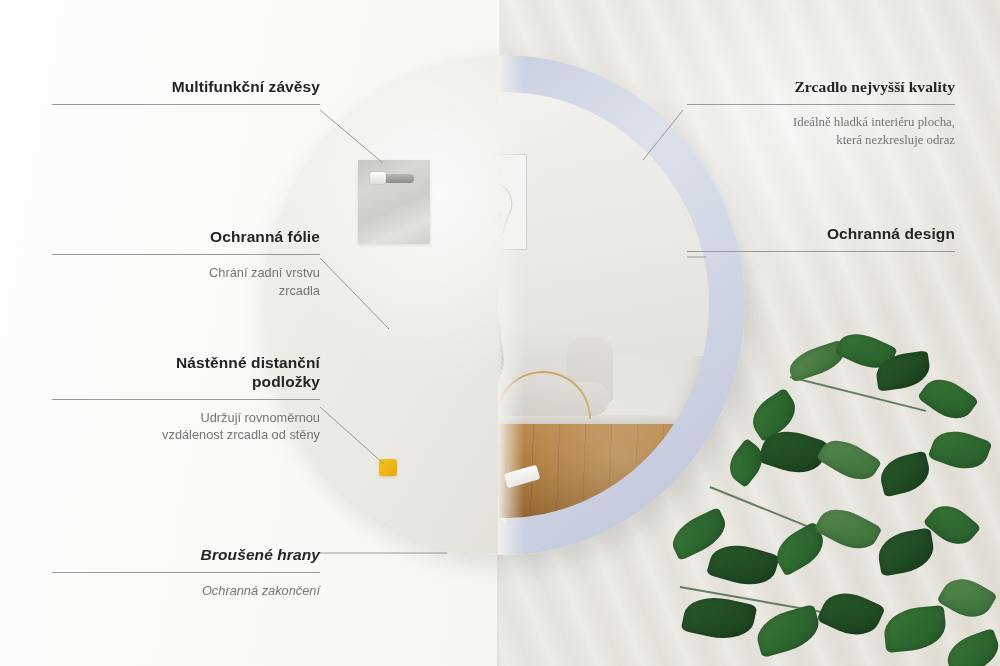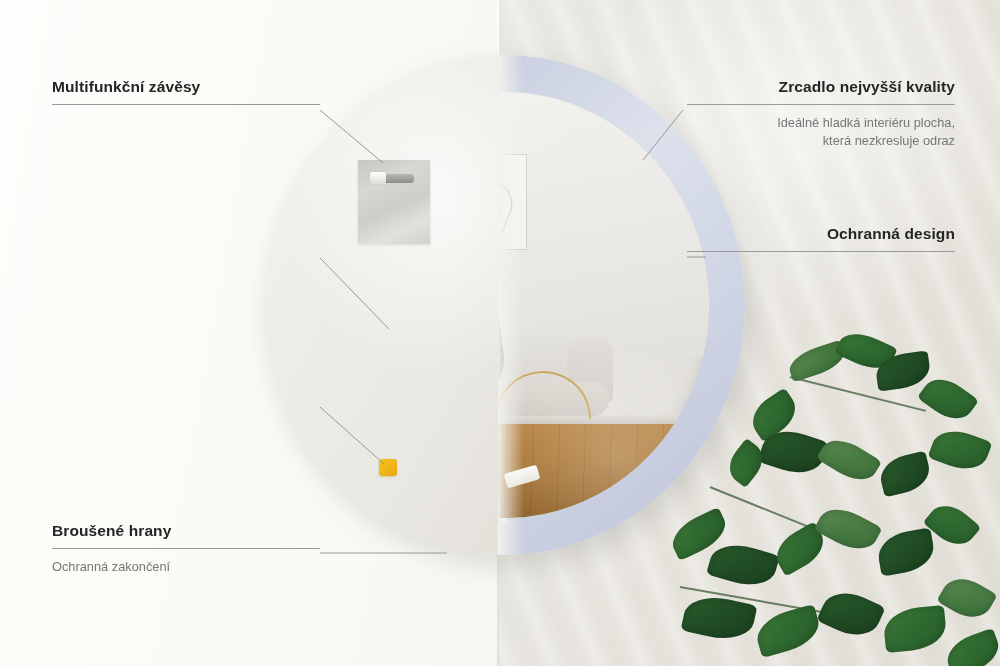--- a/index.html
+++ b/index.html
@@ -291,29 +291,29 @@
     color: #767676;
     line-height: 1.38;
     white-space: pre-line;
     font-weight: 400;
   }
   .rule {
     height: 1px;
     background: #9a9a9a;
     margin: 7px 0 9px 0;
   }
-  .callout.left { left: 52px; width: 268px; text-align: left; }
+  .callout.left { left: 52px; width: 268px; text-align: right; }
   .callout.right { width: 268px; text-align: right; }
 
   .c1 { top: 78px; }
   .c2 { top: 228px; }
   .c3 { top: 354px; }
-  .c4 { top: 522px; }
-
-  .r1 { right: 45px; top: 78px; }
+  .c4 { top: 546px; font-style: italic; }
+
+  .r1 { right: 45px; top: 78px; font-family: Liberation Serif, serif; }
   .r2 { right: 45px; top: 225px; }
 
   
   #leaders {
     position: absolute;
     left: 0; top: 0;
     width: 1000px; height: 666px;
     pointer-events: none;
   }
 
@@ -396,21 +396,34 @@
 
     <path d="M683,110 L643,160" stroke="#8f8f8f" stroke-width="0.9" fill="none"></path>
     <path d="M687,257 L706,257" stroke="#8f8f8f" stroke-width="0.9" fill="none"></path>
   </svg>
 
   <div class="callout left c1">
     <h3>Multifunkční závěsy</h3>
     <div class="rule"></div>
   </div>
 
-
+  <div class="callout left c2">
+    <h3>Ochranná fólie</h3>
+    <div class="rule"></div>
+    <p>Chrání zadní vrstvu
+zrcadla</p>
+  </div>
+
+  <div class="callout left c3">
+    <h3>Nástěnné distanční
+podložky</h3>
+    <div class="rule"></div>
+    <p>Udržují rovnoměrnou
+vzdálenost zrcadla od stěny</p>
+  </div>
 
   <div class="callout left c4">
     <h3>Broušené hrany</h3>
     <div class="rule"></div>
     <p>Ochranná zakončení</p>
   </div>
 
   <div class="callout right r1">
     <h3>Zrcadlo nejvyšší kvality</h3>
     <div class="rule"></div>

